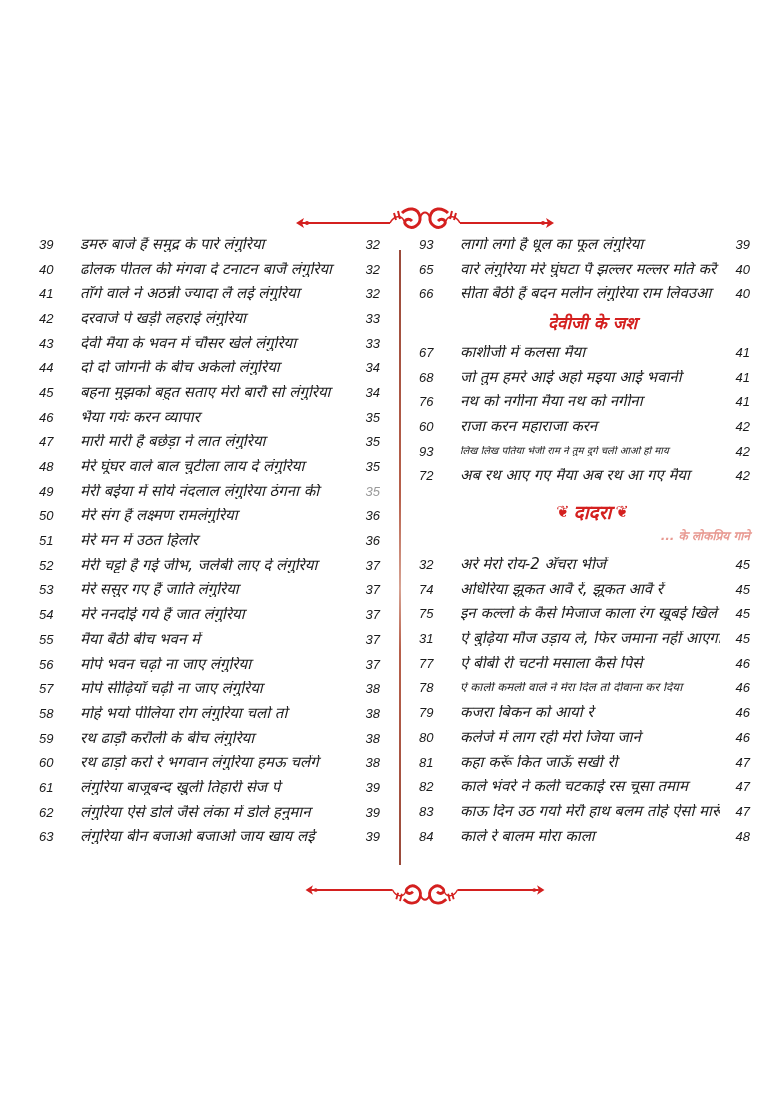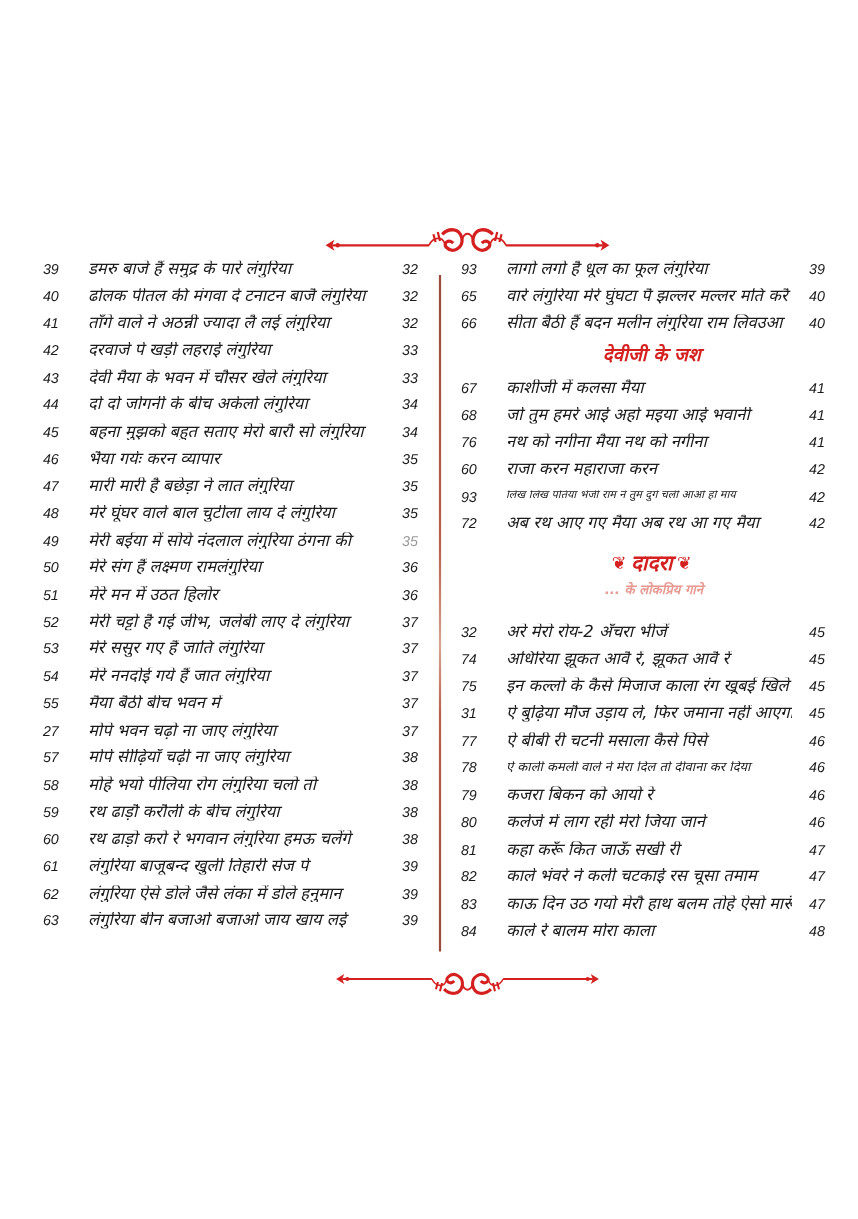--- a/index.html
+++ b/index.html
@@ -85,28 +85,28 @@
       height: 28px;
       line-height: 28px;
       font-size: 19px;
       margin-top: 10px;
       display: flex;
       align-items: center;
       justify-content: center;
       gap: 4px;
     }
     .section-sub {
-      text-align: center;
+      text-align: right;
       color: #e89a92;
       font-weight: bold;
       font-size: 12px;
       height: 20px;
       line-height: 20px;
       padding-left: 24px;
-      margin-bottom: 16px;
+      margin-bottom: 6px;
     }
     .flourish { color: #d4201f; font-size: 16px; }
   </style>
 </head>
 <body>
 
 <div class="ornament" id="ornament-top">
   <svg viewBox="0 0 270 40">
     <line x1="12" y1="20" x2="100" y2="20" stroke="#d4201f" stroke-width="2"></line>
     <line x1="170" y1="20" x2="258" y2="20" stroke="#d4201f" stroke-width="2"></line>
@@ -206,21 +206,21 @@
       <span class="num">54</span>
       <span class="title">मेरे ननदोई गये हैं जात लंगुरिया</span>
       <span class="page">37</span>
     </div>
   <div class="row">
       <span class="num">55</span>
       <span class="title">मैया बैठी बीच भवन में</span>
       <span class="page">37</span>
     </div>
   <div class="row">
-      <span class="num">27</span>
+      <span class="num">56</span>
       <span class="title">मोपे भवन चढ़ो ना जाए लंगुरिया</span>
       <span class="page">37</span>
     </div>
   <div class="row">
       <span class="num">57</span>
       <span class="title">मोपे सीढ़ियाँ चढ़ी ना जाए लंगुरिया</span>
       <span class="page">38</span>
     </div>
   <div class="row">
       <span class="num">58</span>

